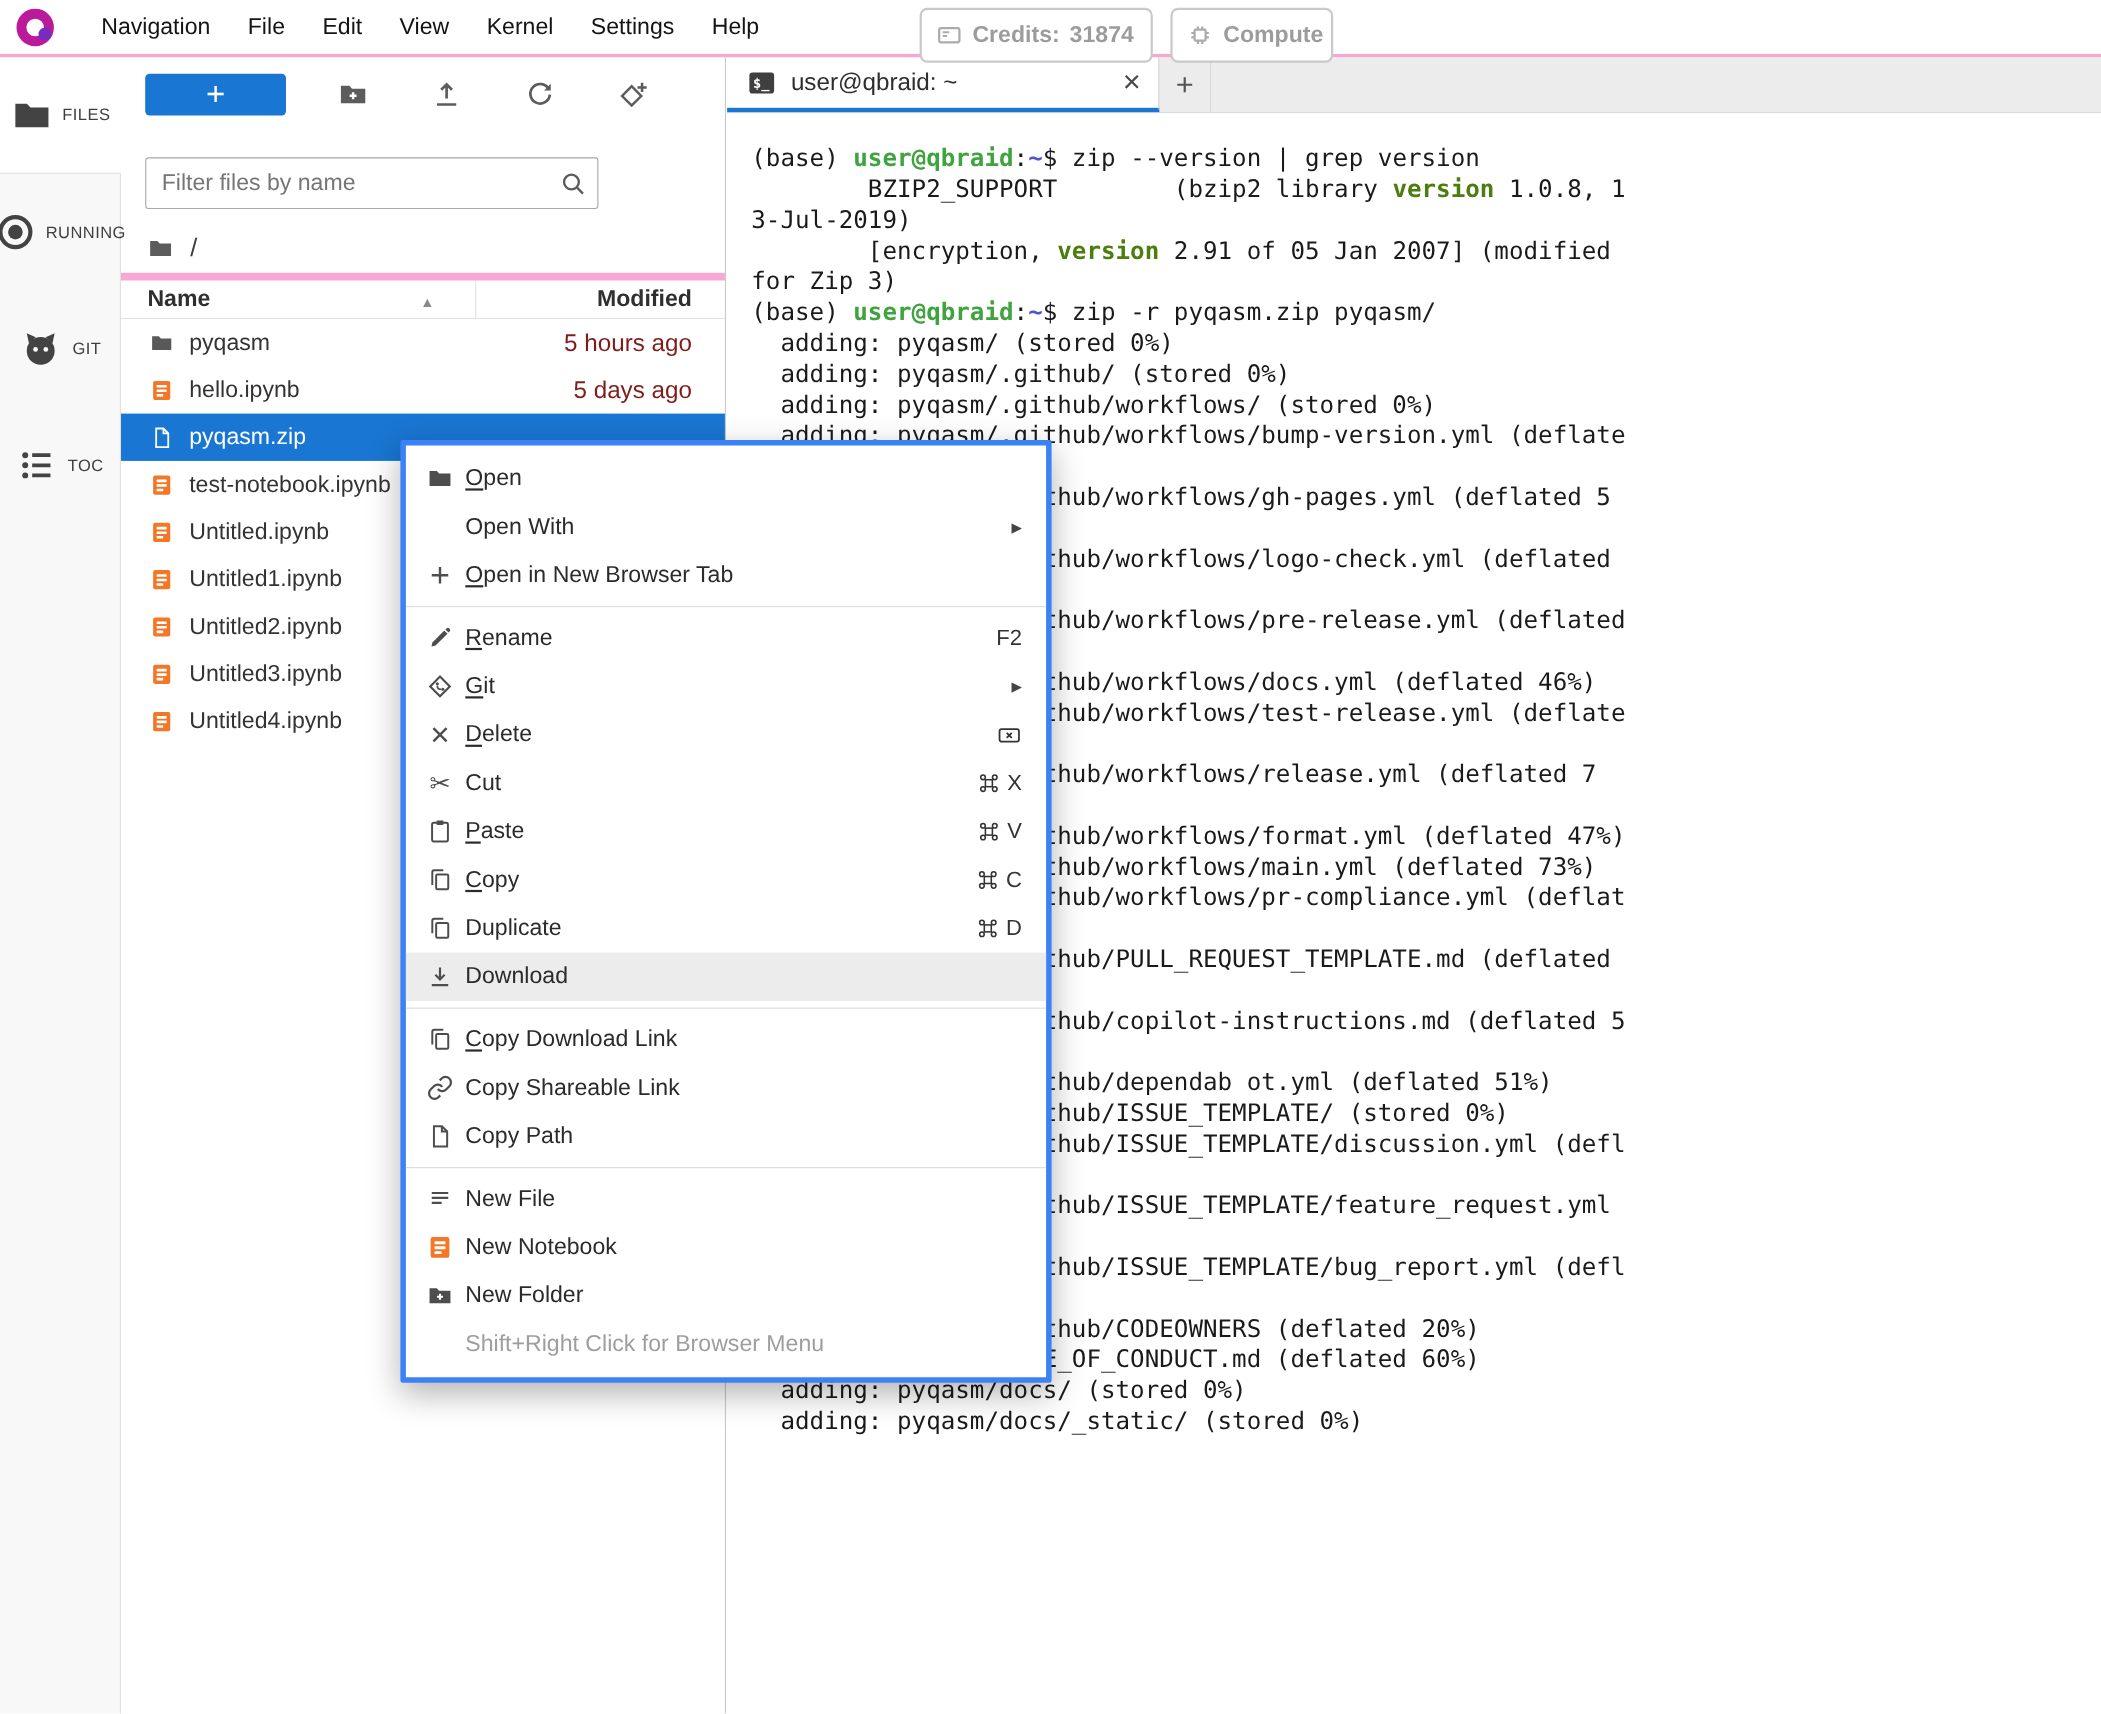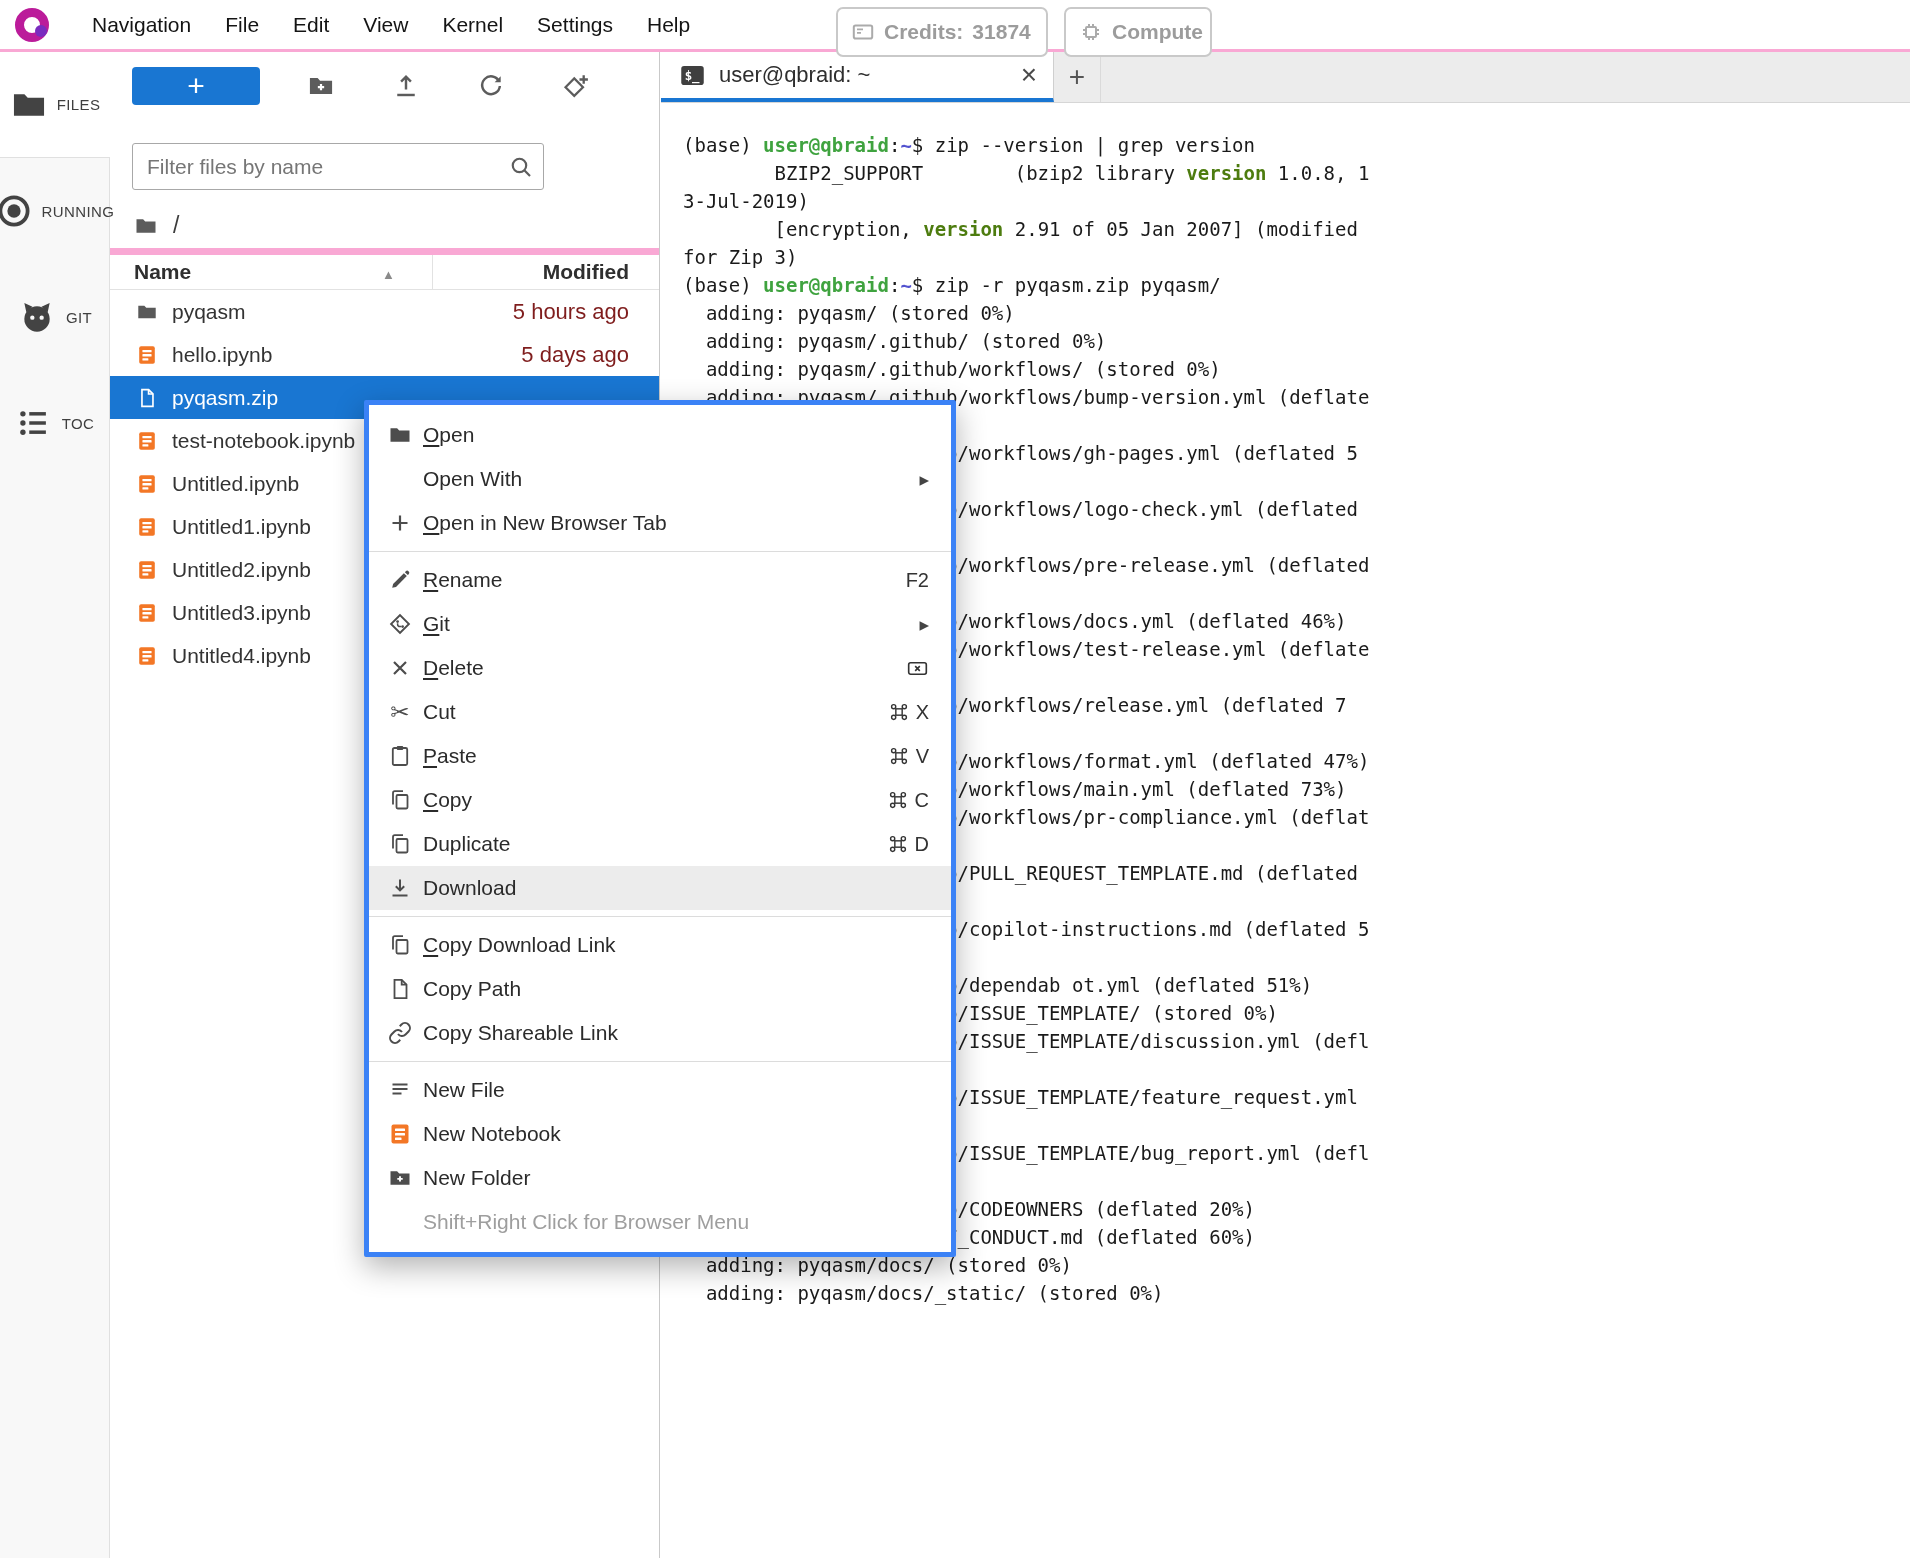--- a/index.html
+++ b/index.html
@@ -48,21 +48,21 @@
   .frow.sel .icn{color:#fff}
   .frow.sel .fmod{color:#fff}
 
   
   .termpanel{position:absolute;left:661px;top:52px;right:0;bottom:0;background:#fff;z-index:0}
   .term-tabbar{position:relative;height:51px;background:#ececec;border-bottom:1px solid #d6d6d6;display:flex}
   .term-tab{display:flex;align-items:center;gap:13px;padding:0 16px 0 18px;background:#fff;width:393px;border-right:1px solid #cfcfcf;border-bottom:4px solid #1976d2}
   .term-title{font-size:22px;color:#2e2e2e;flex:1}
   .term-close{font-size:28px;color:#4a4a4a;cursor:pointer;line-height:1}
   .term-newtab{width:47px;display:flex;align-items:center;justify-content:center;font-size:28px;color:#555;border-right:1px solid #dadada;cursor:pointer}
-  .term-body{position:absolute;left:0;right:0;top:51px;bottom:0;background:#fff;padding:28px 0 0 22px;overflow:hidden;font-family:"DejaVu Sans Mono",monospace;font-size:19px;line-height:28px;color:#1a1a1a}
+  .term-body{position:absolute;left:0;right:0;top:51px;bottom:0;background:#fff;padding:28px 0 0 22px;overflow:hidden;font-family:"DejaVu Sans Mono",monospace;font-size:22px;line-height:28px;color:#1a1a1a}
   .tline{width:61ch;white-space:pre-wrap;word-break:break-all}
   .seg-green{color:#3fa33f;font-weight:bold}
   .seg-blue{color:#5252cf;font-weight:bold}
   .seg-red{color:#4d7c0f;font-weight:bold}
 
   
   .ctxmenu{position:absolute;left:364px;top:400px;width:592px;background:#fff;border:5px solid #3b82f6;border-radius:2px;box-shadow:0 10px 30px rgba(0,0,0,.30);padding:8px 0;z-index:50}
   .mi{height:44px;display:flex;align-items:center;padding:0 22px 0 18px;font-size:21px;color:#2b2b2b}
   .mi.hl{background:#ececec}
   .mi.dis{color:#9e9e9e}
@@ -542,37 +542,37 @@
               <path d="M5 16.5V5a1.8 1.8 0 0 1 1.8-1.8H15" fill="none" stroke="currentColor" stroke-width="1.8"></path>
             </svg>
           </span>
         </span>
         <span class="lab"><u>C</u>opy Download Link</span>
       </div>
       <div class="mi">
         <span class="ic">
           <span class="icn">
             <svg width="24" height="24" viewBox="0 0 24 24">
+              <path d="M10 13a5 5 0 0 0 7.54.54l3-3a5 5 0 0 0-7.07-7.07l-1.72 1.71" fill="none" stroke="currentColor" stroke-width="2"></path>
+              <path d="M14 11a5 5 0 0 0-7.54-.54l-3 3a5 5 0 0 0 7.07 7.07l1.71-1.71" fill="none" stroke="currentColor" stroke-width="2"></path>
+            </svg>
+          </span>
+        </span>
+        <span class="lab">Copy Shareable Link</span>
+      </div>
+      <div class="mi">
+        <span class="ic">
+          <span class="icn">
+            <svg width="24" height="24" viewBox="0 0 24 24">
               <path d="M6.5 2.8h7.2l4.8 4.8v13.6H6.5z" fill="none" stroke="currentColor" stroke-width="1.8"></path>
               <path d="M13.7 2.8v4.8h4.8" fill="none" stroke="currentColor" stroke-width="1.8"></path>
             </svg>
           </span>
         </span>
         <span class="lab">Copy Path</span>
-      </div>
-      <div class="mi">
-        <span class="ic">
-          <span class="icn">
-            <svg width="24" height="24" viewBox="0 0 24 24">
-              <path d="M10 13a5 5 0 0 0 7.54.54l3-3a5 5 0 0 0-7.07-7.07l-1.72 1.71" fill="none" stroke="currentColor" stroke-width="2"></path>
-              <path d="M14 11a5 5 0 0 0-7.54-.54l-3 3a5 5 0 0 0 7.07 7.07l1.71-1.71" fill="none" stroke="currentColor" stroke-width="2"></path>
-            </svg>
-          </span>
-        </span>
-        <span class="lab">Copy Shareable Link</span>
       </div>
       <div class="msep"></div>
       <div class="mi">
         <span class="ic">
           <span class="icn">
             <svg width="24" height="24" viewBox="0 0 24 24">
               <path d="M4.5 6.5h15M4.5 11h15M4.5 15.5h9" stroke="currentColor" stroke-width="1.9" fill="none"></path>
             </svg>
           </span>
         </span>

